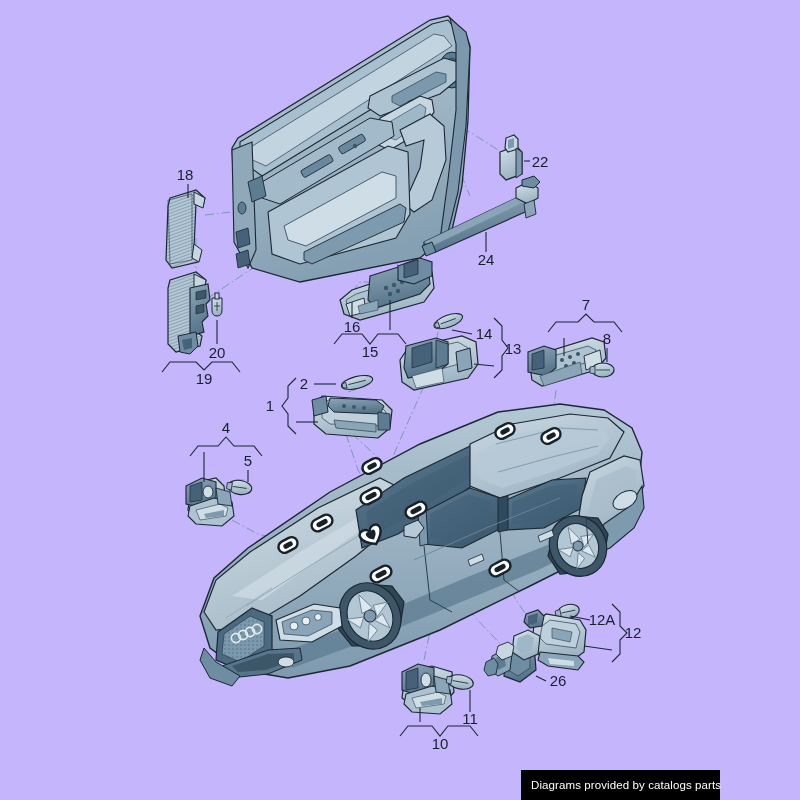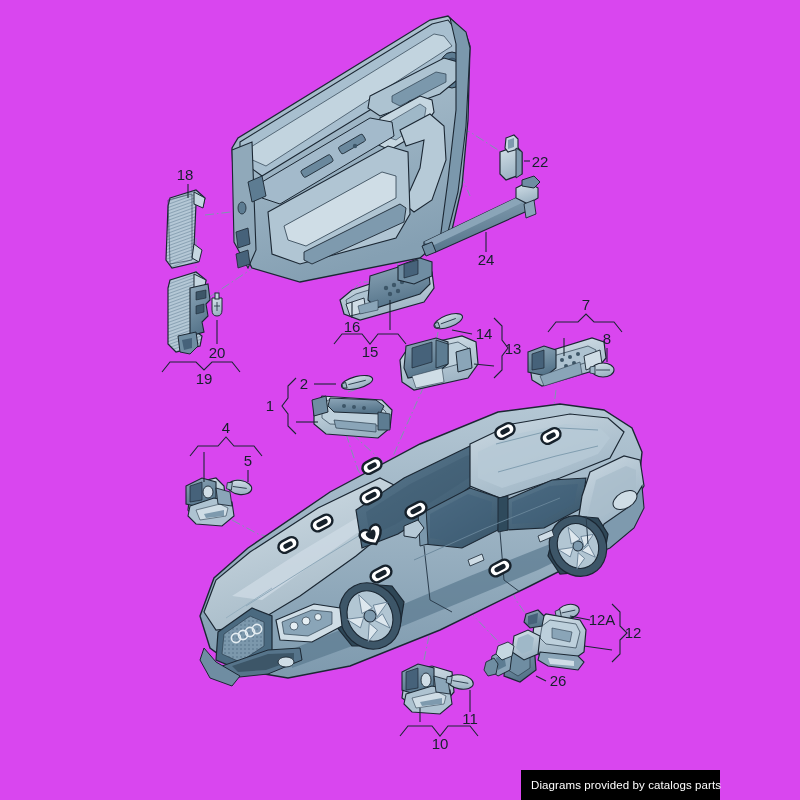--- a/index.html
+++ b/index.html
@@ -1,19 +1,19 @@
 <!DOCTYPE html>
 <html><head>
 <meta charset="utf-8">
 <title>Parts Diagram</title>
 <style>
   html,body{margin:0;padding:0;background:#ffffff;}
   body{width:800px;height:800px;overflow:hidden;
        font-family:"Liberation Sans","DejaVu Sans",sans-serif;}
-  #stage{position:relative;width:800px;height:800px;background:#d946ef;}
+  #stage{position:relative;width:800px;height:800px;background:#c4b5fd;}
   #art{position:absolute;left:0;top:0;width:800px;height:800px;}
   .wm{position:absolute;background:#000;color:#fff;font-size:11.5px;
       letter-spacing:.1px;display:flex;align-items:center;
       padding:0 10px;white-space:nowrap;}
 </style>
 </head>
 <body>
 
 <div id="stage">
 

